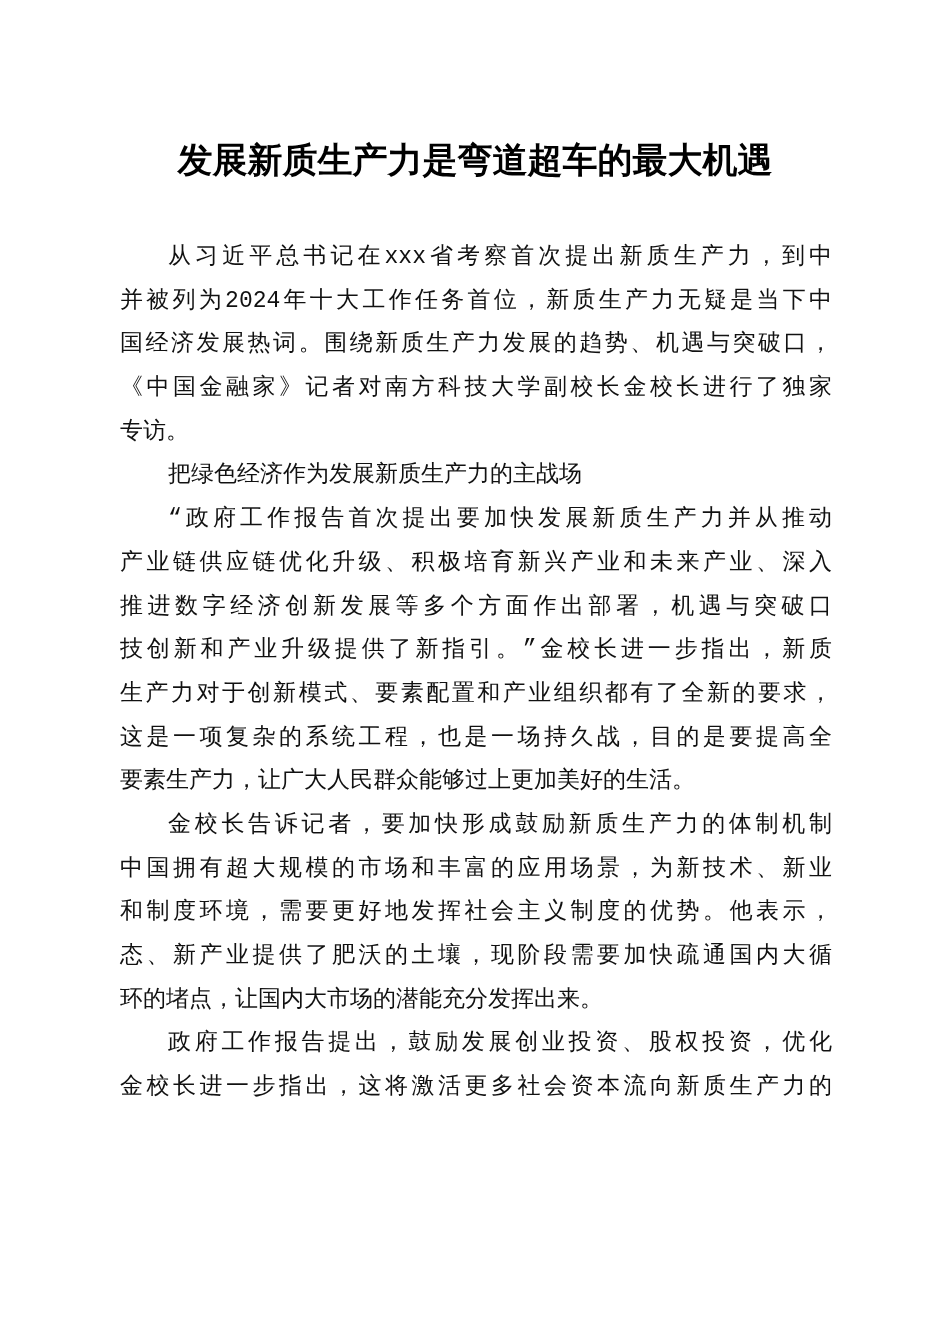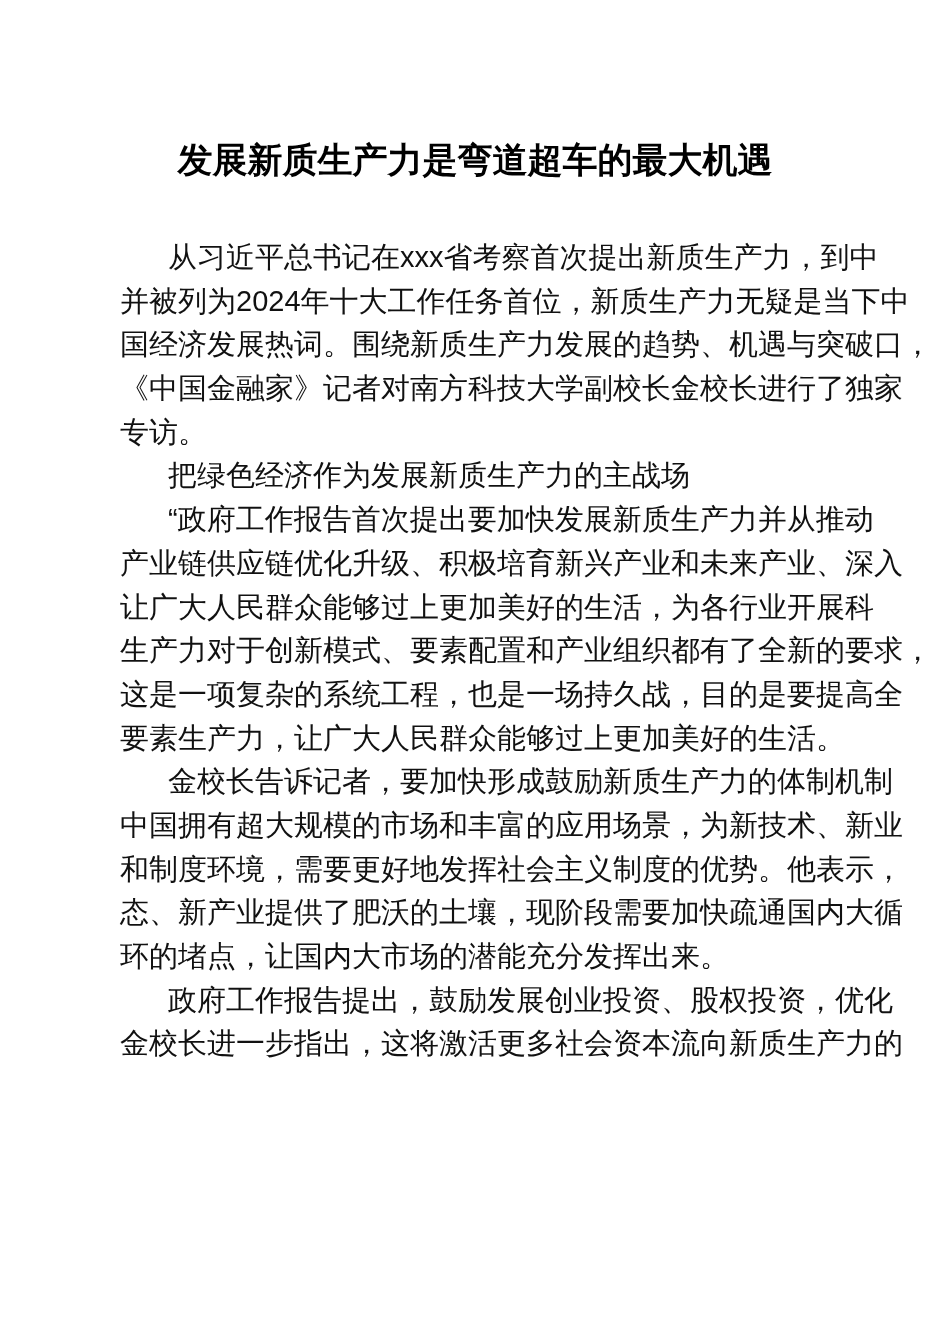--- a/index.html
+++ b/index.html
@@ -33,22 +33,22 @@
       line-height: 48px;
       color: #000000;
       letter-spacing: 0px;
       margin: 0;
     }
     .body-text {
       position: absolute;
       left: 120px;
       top: 236px;
       width: 712px;
-      font-family: Liberation Sans, sans-serif;
-      font-size: 29px;
+      font-family: Liberation Mono, monospace;
+      font-size: 23px;
       color: #111111;
     }
     .line {
       height: 43.7px;
       line-height: 43.7px;
       white-space: nowrap;
       text-align: justify;
       text-align-last: justify;
       overflow: visible;
     }
@@ -75,21 +75,22 @@
       <div class="line last">专访。</div>
     </div>
 
     <div>
       <div class="line indent last">把绿色经济作为发展新质生产力的主战场</div>
     </div>
 
     <div>
       <div class="line indent">“政府工作报告首次提出要加快发展新质生产力并从推动</div>
       <div class="line">产业链供应链优化升级、积极培育新兴产业和未来产业、深入</div>
-      <div class="line">让广大人民群众能够过上更加美好的生活，为各行业开展科</div>
+      <div class="line">推进数字经济创新发展等多个方面作出部署，机遇与突破口</div>
+      <div class="line">技创新和产业升级提供了新指引。”金校长进一步指出，新质</div>
       <div class="line">生产力对于创新模式、要素配置和产业组织都有了全新的要求，</div>
       <div class="line">这是一项复杂的系统工程，也是一场持久战，目的是要提高全</div>
       <div class="line last">要素生产力，让广大人民群众能够过上更加美好的生活。</div>
     </div>
 
     <div>
       <div class="line indent">金校长告诉记者，要加快形成鼓励新质生产力的体制机制</div>
       <div class="line">中国拥有超大规模的市场和丰富的应用场景，为新技术、新业</div>
       <div class="line">和制度环境，需要更好地发挥社会主义制度的优势。他表示，</div>
       <div class="line">态、新产业提供了肥沃的土壤，现阶段需要加快疏通国内大循</div>

